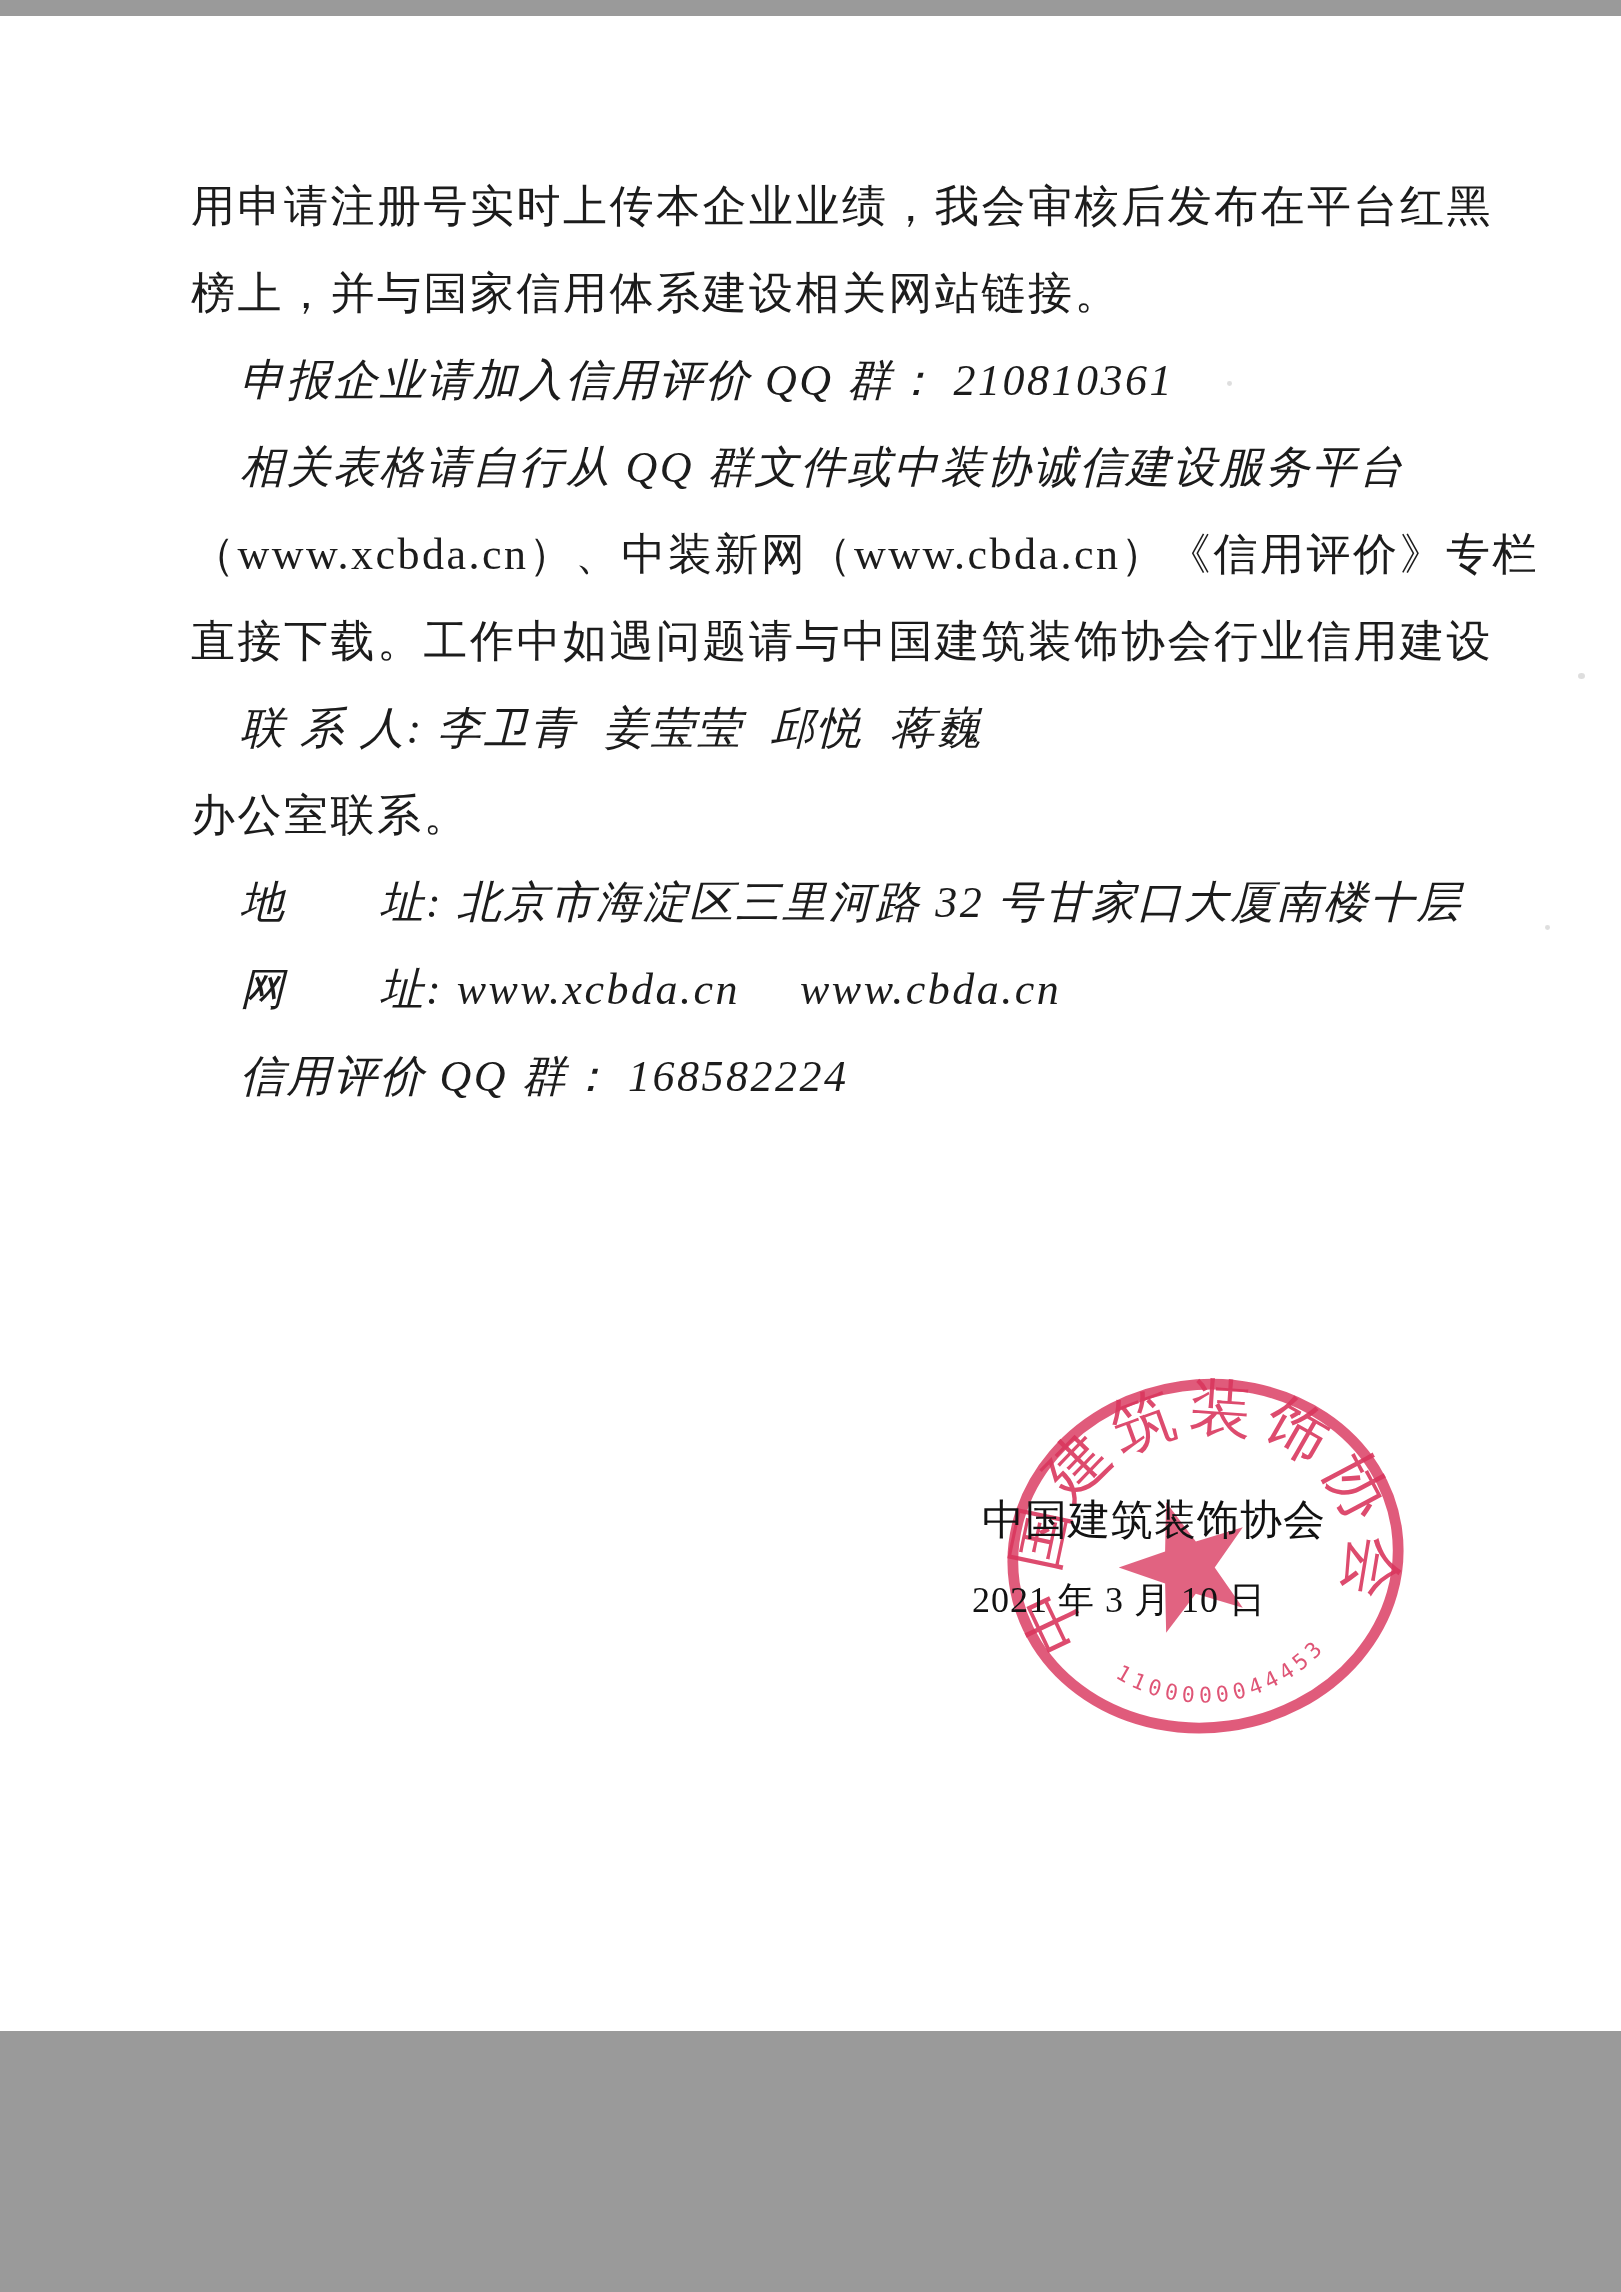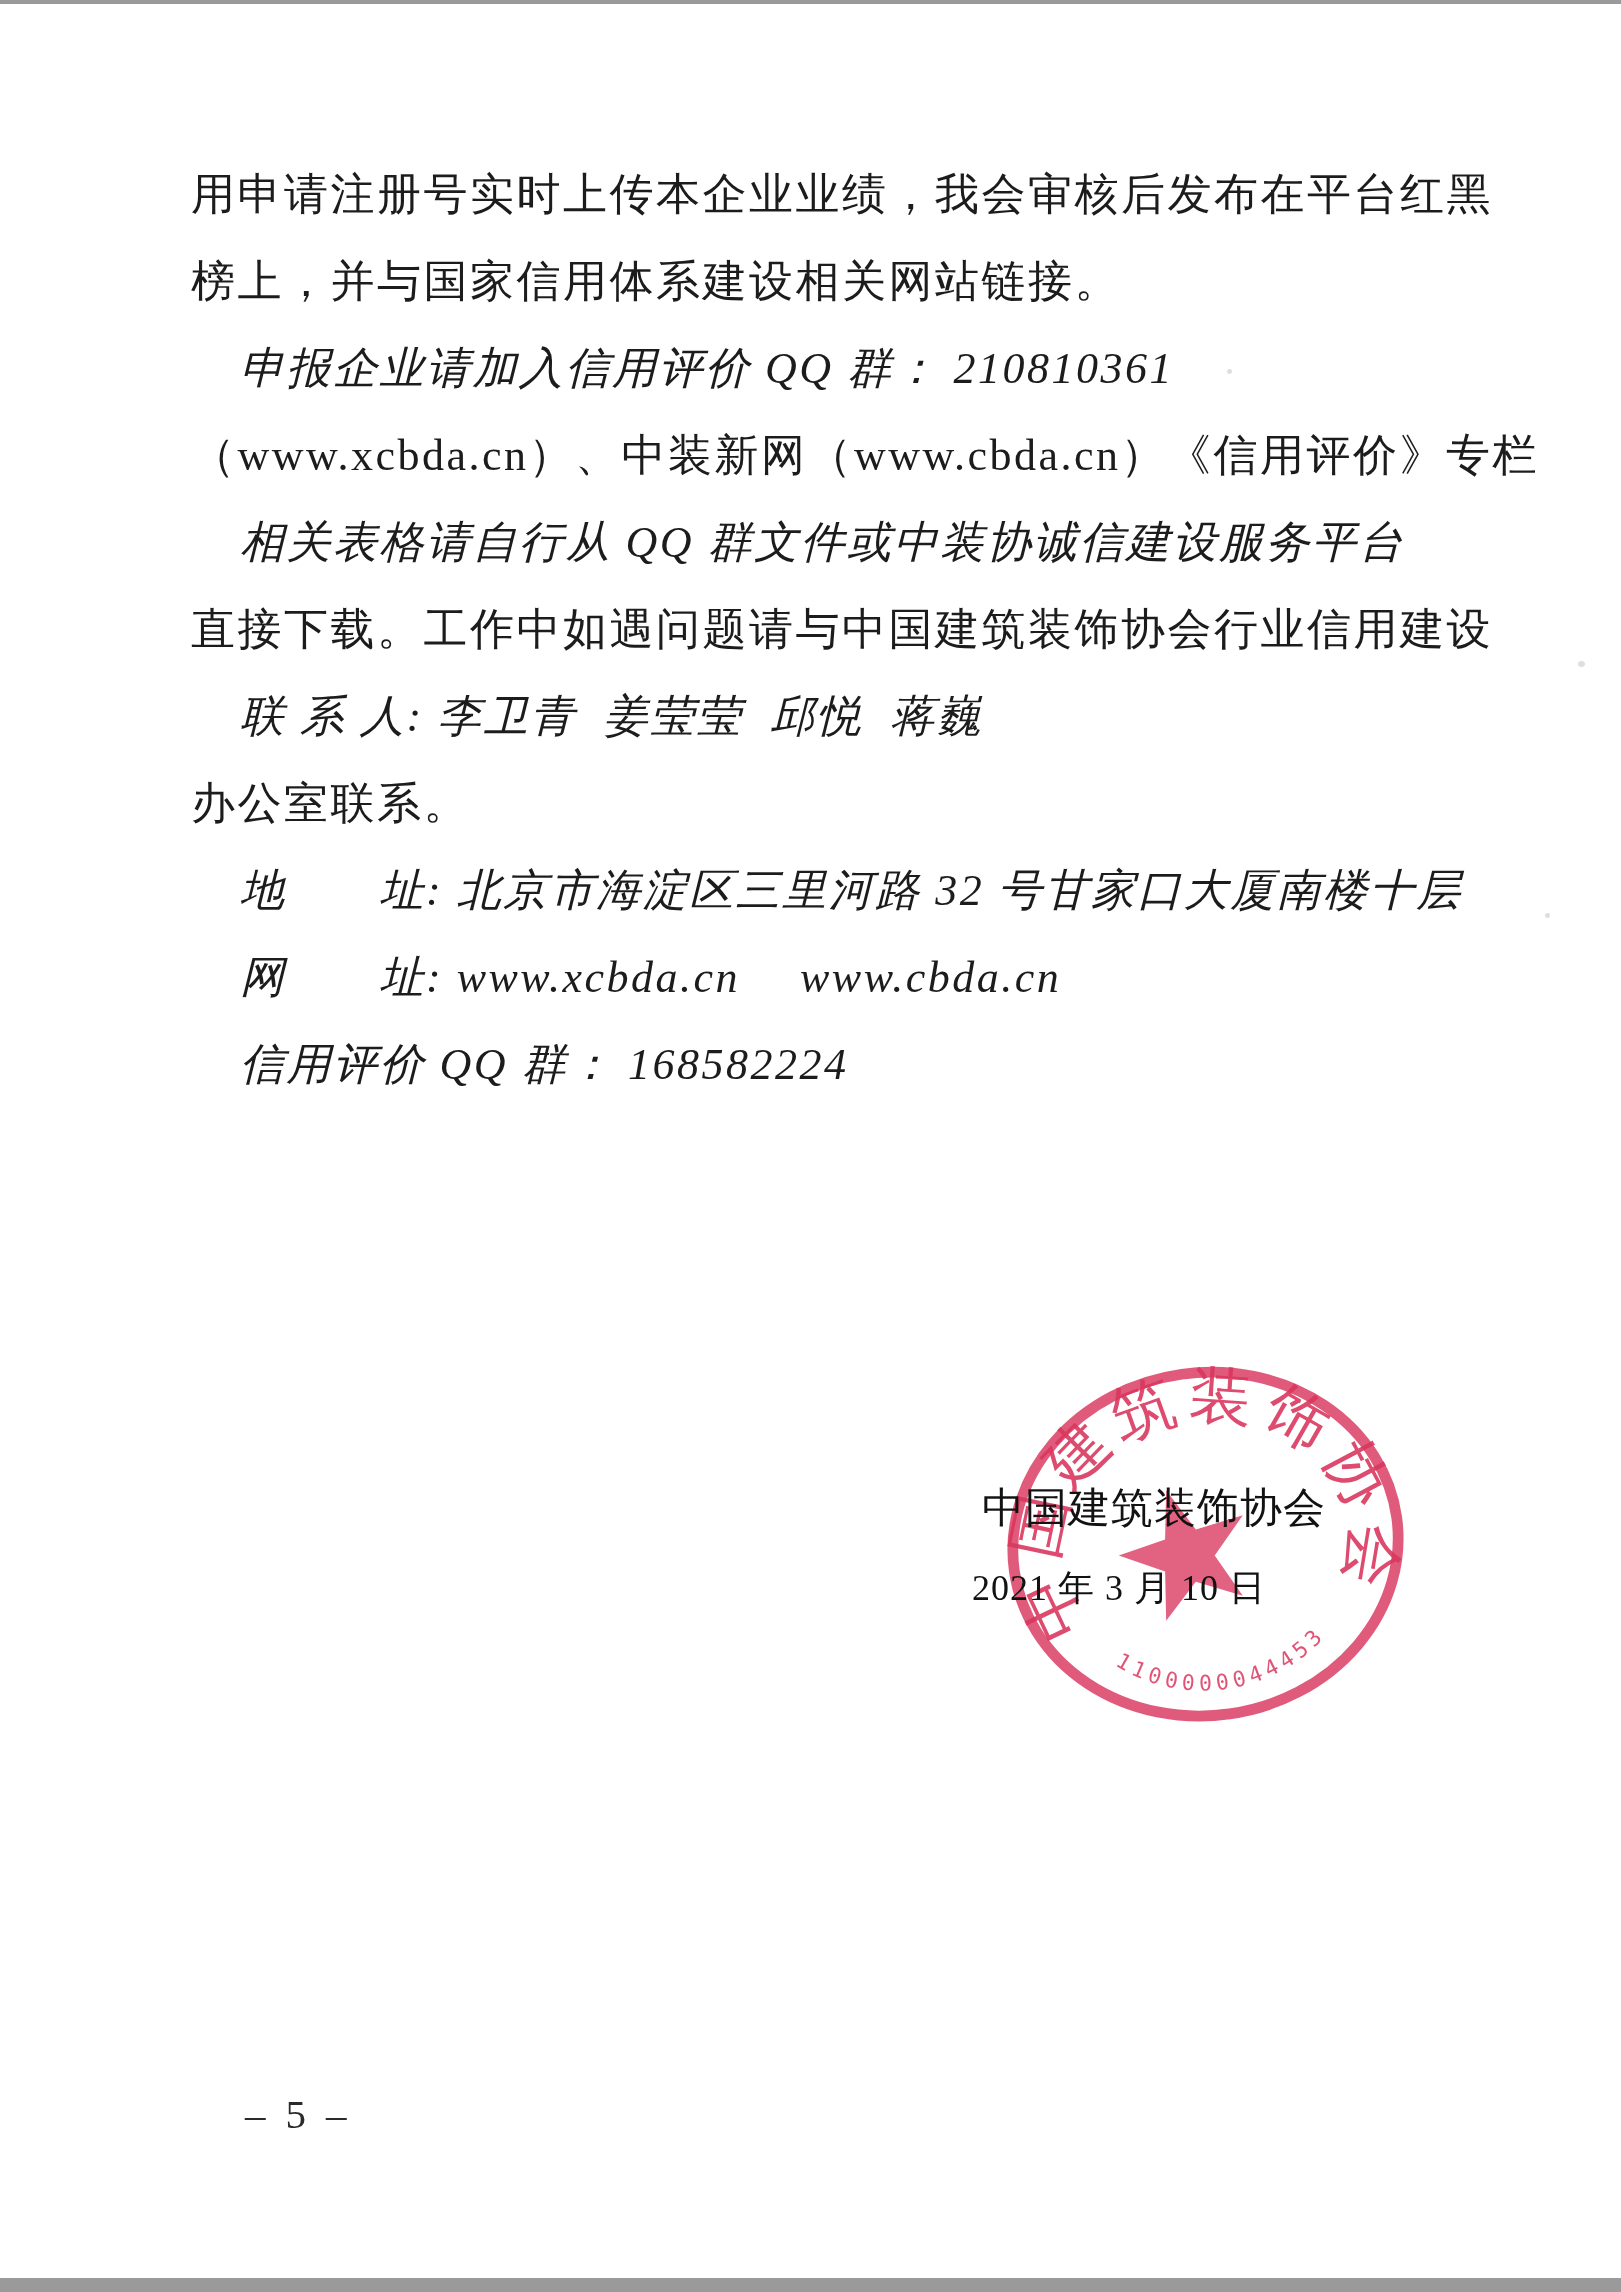--- a/index.html
+++ b/index.html
@@ -1,19 +1,19 @@
 <!DOCTYPE html>
 <html lang="zh"><head>
 <meta charset="utf-8">
 <style>
   html,body{margin:0;padding:0;background:#9a9a9a;}
   .page{
     position:relative;
-    width:1621px;height:2274px;
-    margin:4px auto;
+    width:1621px;height:2015px;
+    margin:16px auto;
     background:#ffffff;
     overflow:hidden;
     font-family:"Liberation Serif","DejaVu Serif",serif;
     color:#1c1c1c;
   }
   
   .body-text{
     position:absolute;
     left:191px;top:147px;
     width:1333px;
@@ -60,22 +60,22 @@
 </style>
 </head>
 <body>
 
 <div class="page">
 
   <main class="body-text">
     <p class="line">用申请注册号实时上传本企业业绩，我会审核后发布在平台红黑</p>
     <p class="line">榜上，并与国家信用体系建设相关网站链接。</p>
     <p class="line indent">申报企业请加入信用评价 QQ 群： 210810361</p>
+    <p class="line indent">相关表格请自行从 QQ 群文件或中装协诚信建设服务平台</p>
     <p class="line">（www.xcbda.cn）、中装新网（www.cbda.cn）《信用评价》专栏</p>
-    <p class="line indent">相关表格请自行从 QQ 群文件或中装协诚信建设服务平台</p>
     <p class="line">直接下载。工作中如遇问题请与中国建筑装饰协会行业信用建设</p>
     <p class="line indent">联 系 人: 李卫青  姜莹莹  邱悦  蒋巍</p>
     <p class="line">办公室联系。</p>
     <p class="line indent">地　　址: 北京市海淀区三里河路 32 号甘家口大厦南楼十层</p>
     <p class="line indent">网　　址: www.xcbda.cn　 www.cbda.cn</p>
     <p class="line indent">信用评价 QQ 群： 168582224</p>
   </main>
 
   <svg class="seal" viewBox="0 0 450 405" aria-hidden="true">
     <g transform="rotate(-8 225 199)">

